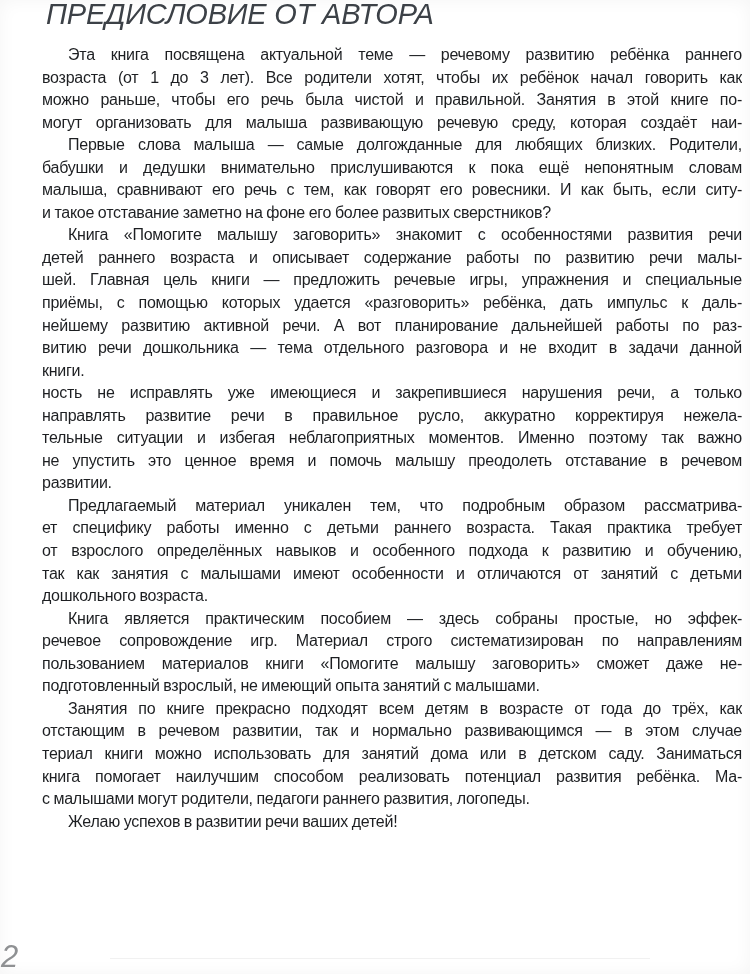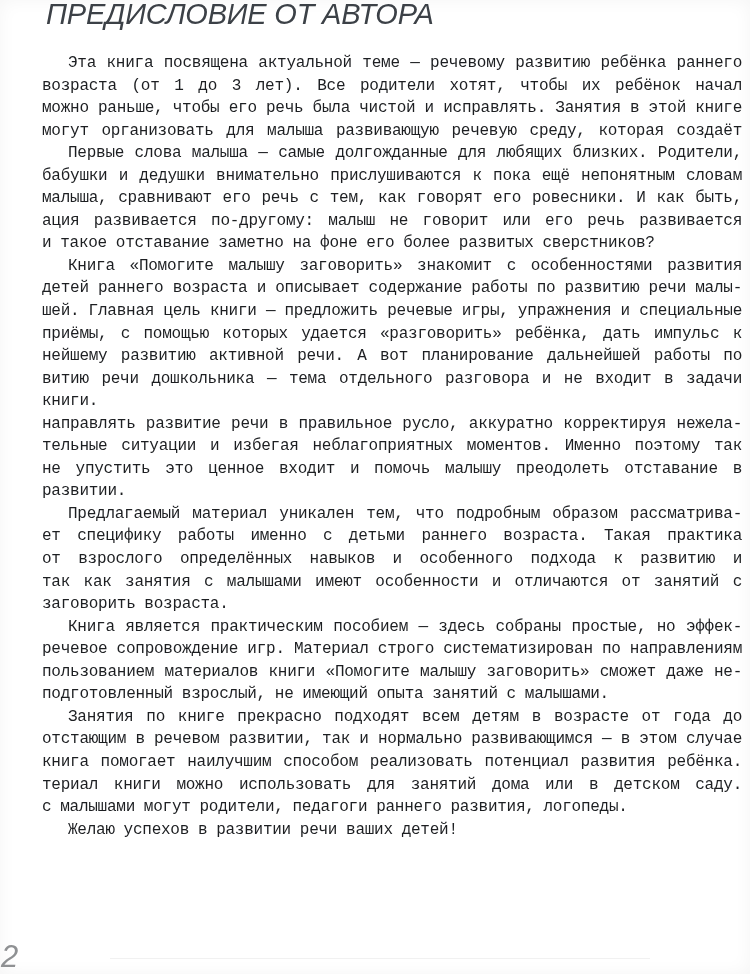--- a/index.html
+++ b/index.html
@@ -26,24 +26,23 @@
     font-style: italic;
     font-weight: 400;
     font-size: 29px;
     line-height: 42px;
     letter-spacing: -0.2px;
     color: #3c4147;
   }
   .body-text {
     position: absolute;
     left: 42px;
-    top: 52px;
+    top: 44px;
     width: 700px;
     color: #1d1f22;
-    font-family: Liberation Mono, monospace;
   }
   .paragraph {
     margin: 0;
     padding: 0;
   }
   .line {
     font-size: 16px;
     line-height: 22.55px;
     height: 22.55px;
     overflow: hidden;
@@ -82,63 +81,63 @@
 </head>
 <body>
 
 <div class="page" style="background: rgb(255, 255, 255);">
   <h1 class="title" style="color: rgb(60, 65, 71);">ПРЕДИСЛОВИЕ ОТ АВТОРА</h1>
 
   <div class="body-text" style="color: rgb(29, 31, 34);">
       <div class="paragraph">
         <div class="line first">Эта книга посвящена актуальной теме — речевому развитию ребёнка раннего</div>
         <div class="line">возраста (от 1 до 3 лет). Все родители хотят, чтобы их ребёнок начал говорить как</div>
-        <div class="line">можно раньше, чтобы его речь была чистой и исправлять. Занятия в этой книге по-</div>
+        <div class="line">можно раньше, чтобы его речь была чистой и правильной. Занятия в этой книге по-</div>
         <div class="line">могут организовать для малыша развивающую речевую среду, которая создаёт наи-</div>
       </div>
       <div class="paragraph">
         <div class="line first">Первые слова малыша — самые долгожданные для любящих близких. Родители,</div>
         <div class="line">бабушки и дедушки внимательно прислушиваются к пока ещё непонятным словам</div>
         <div class="line">малыша, сравнивают его речь с тем, как говорят его ровесники. И как быть, если ситу-</div>
-        <div class="line">ация развивается по-другому: малыш не говорит или его речь развивается медленно</div>
         <div class="line last">и такое отставание заметно на фоне его более развитых сверстников?</div>
       </div>
       <div class="paragraph">
         <div class="line first">Книга «Помогите малышу заговорить» знакомит с особенностями развития речи</div>
         <div class="line">детей раннего возраста и описывает содержание работы по развитию речи малы-</div>
         <div class="line">шей. Главная цель книги — предложить речевые игры, упражнения и специальные</div>
         <div class="line">приёмы, с помощью которых удается «разговорить» ребёнка, дать импульс к даль-</div>
         <div class="line">нейшему развитию активной речи. А вот планирование дальнейшей работы по раз-</div>
         <div class="line">витию речи дошкольника — тема отдельного разговора и не входит в задачи данной</div>
         <div class="line last">книги.</div>
       </div>
       <div class="paragraph">
+        <div class="line">ность не исправлять уже имеющиеся и закрепившиеся нарушения речи, а только</div>
         <div class="line">направлять развитие речи в правильное русло, аккуратно корректируя нежела-</div>
         <div class="line">тельные ситуации и избегая неблагоприятных моментов. Именно поэтому так важно</div>
-        <div class="line">не упустить это ценное входит и помочь малышу преодолеть отставание в речевом</div>
+        <div class="line">не упустить это ценное время и помочь малышу преодолеть отставание в речевом</div>
         <div class="line last">развитии.</div>
       </div>
       <div class="paragraph">
         <div class="line first">Предлагаемый материал уникален тем, что подробным образом рассматрива-</div>
         <div class="line">ет специфику работы именно с детьми раннего возраста. Такая практика требует</div>
         <div class="line">от взрослого определённых навыков и особенного подхода к развитию и обучению,</div>
         <div class="line">так как занятия с малышами имеют особенности и отличаются от занятий с детьми</div>
-        <div class="line last">заговорить возраста.</div>
+        <div class="line last">дошкольного возраста.</div>
       </div>
       <div class="paragraph">
         <div class="line first">Книга является практическим пособием — здесь собраны простые, но эффек-</div>
         <div class="line">речевое сопровождение игр. Материал строго систематизирован по направлениям</div>
         <div class="line">пользованием материалов книги «Помогите малышу заговорить» сможет даже не-</div>
         <div class="line last">подготовленный взрослый, не имеющий опыта занятий с малышами.</div>
       </div>
       <div class="paragraph">
         <div class="line first">Занятия по книге прекрасно подходят всем детям в возрасте от года до трёх, как</div>
         <div class="line">отстающим в речевом развитии, так и нормально развивающимся — в этом случае</div>
+        <div class="line">териал книги можно использовать для занятий дома или в детском саду. Заниматься</div>
         <div class="line">книга помогает наилучшим способом реализовать потенциал развития ребёнка. Ма-</div>
-        <div class="line">териал книги можно использовать для занятий дома или в детском саду. Заниматься</div>
         <div class="line last">с малышами могут родители, педагоги раннего развития, логопеды.</div>
       </div>
       <div class="paragraph">
         <div class="line first last">Желаю успехов в развитии речи ваших детей!</div>
       </div>
     </div>
 
   <div class="scan-artifact"></div>
 
   <div class="page-number" style="color: rgb(143, 145, 147);">2</div>

